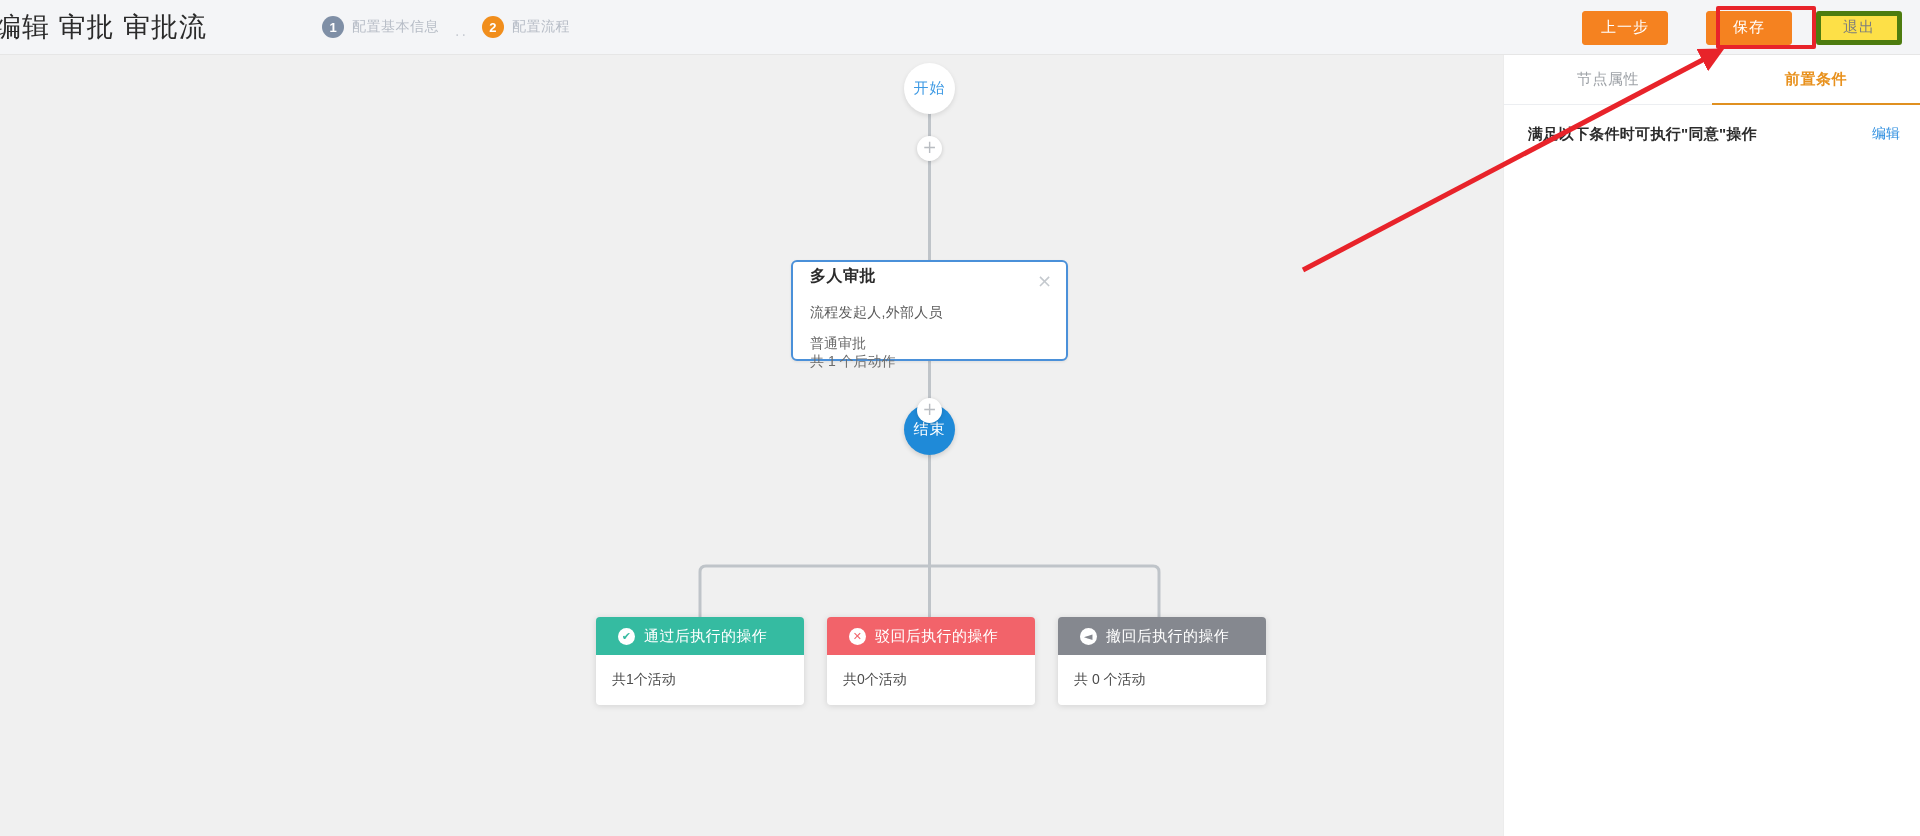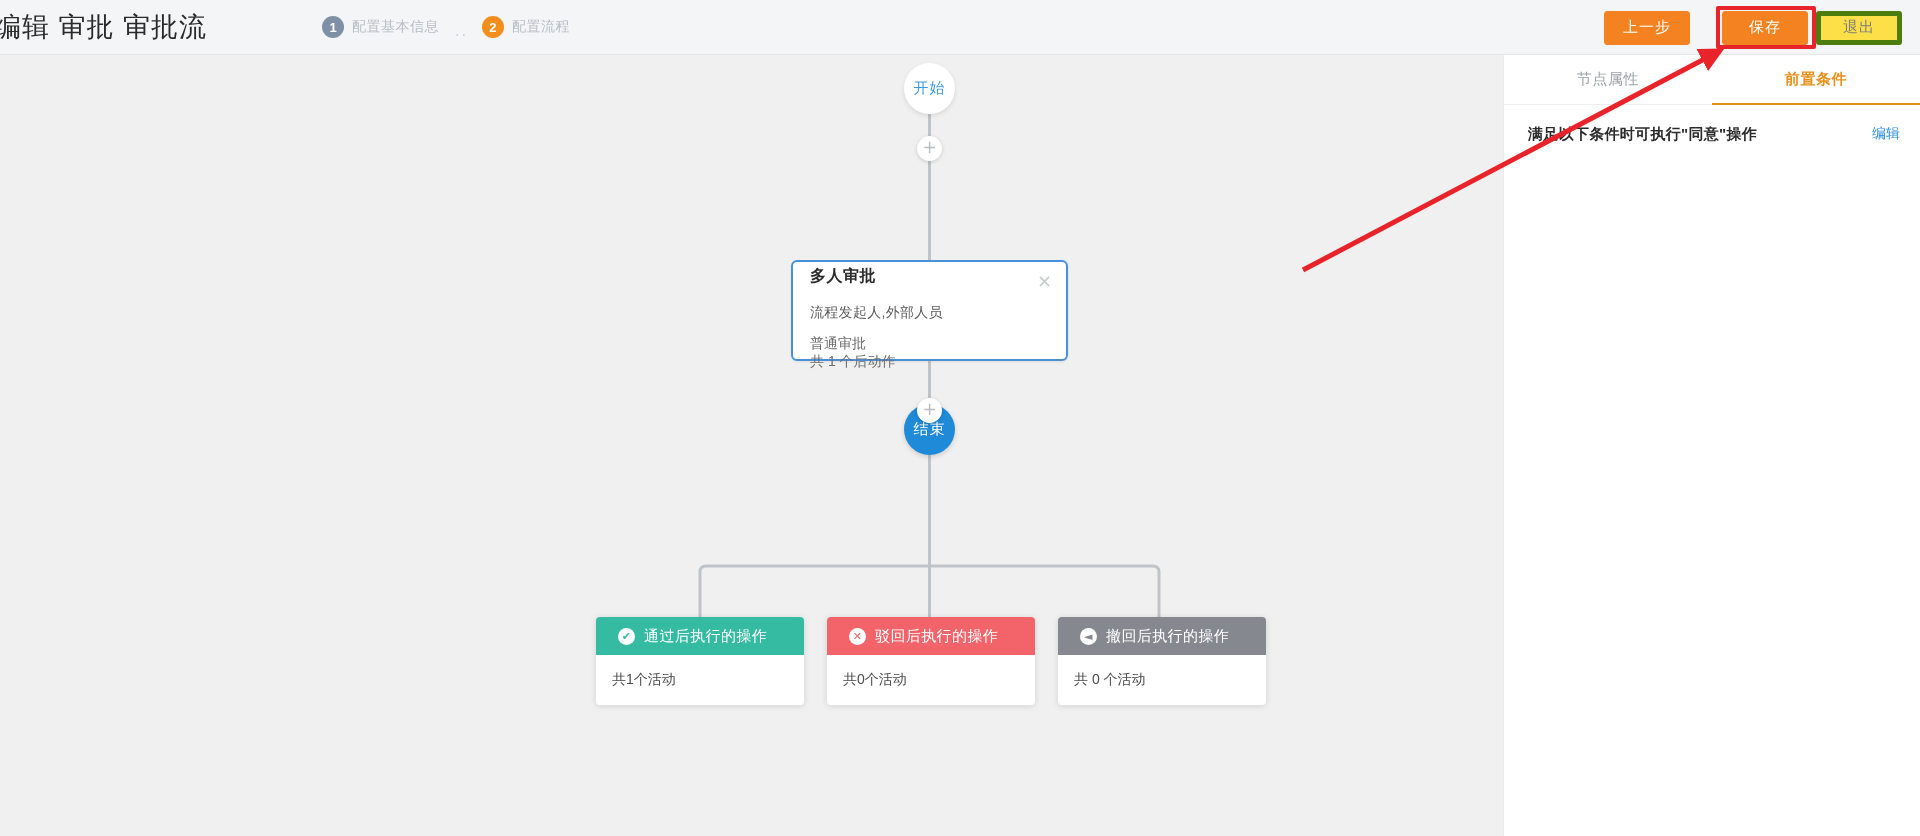--- a/index.html
+++ b/index.html
@@ -47,33 +47,33 @@
     margin-left: 8px; font-size: 14px;
     color: #b6bcc6; letter-spacing: 0.5px; text-align: center;
   }
   .step-dots {
     color: #c9cdd4; font-size: 16px; letter-spacing: 2px;
     margin: 0 14px 0 16px; position: relative; top: 4px;
   }
 
   .topbar-actions {
     position: absolute; right: 18px; top: 0; height: 55px;
-    display: flex; align-items: center; gap: 6px;
+    display: flex; align-items: center; gap: 12px;
   }
   .btn {
     height: 34px; min-width: 86px; padding: 0 16px;
     font-size: 15px; border-radius: 3px;
     display: flex; align-items: center; justify-content: center;
     cursor: pointer; border: 1px solid transparent;
     letter-spacing: 1px;
   }
   .btn-primary { background: #f58220; color: #fff; border-color: #f58220; }
   .btn-default { background: #fde047; color: #7d7d7d; border: 5px solid #4d7c0f; }
   .btn-prev { margin-right: 18px; }
-  .btn-save-wrap { position: relative; margin-right: 2px; padding-left: 8px; }
+  .btn-save-wrap { position: relative; margin-right: 12px; padding-left: 8px; }
 
   
   .ann-box {
     position: absolute;
     left: 1716px; top: 6px;
     width: 100px; height: 43px;
     border: 4px solid #e8232a;
     border-radius: 2px;
     pointer-events: none;
     z-index: 40;

